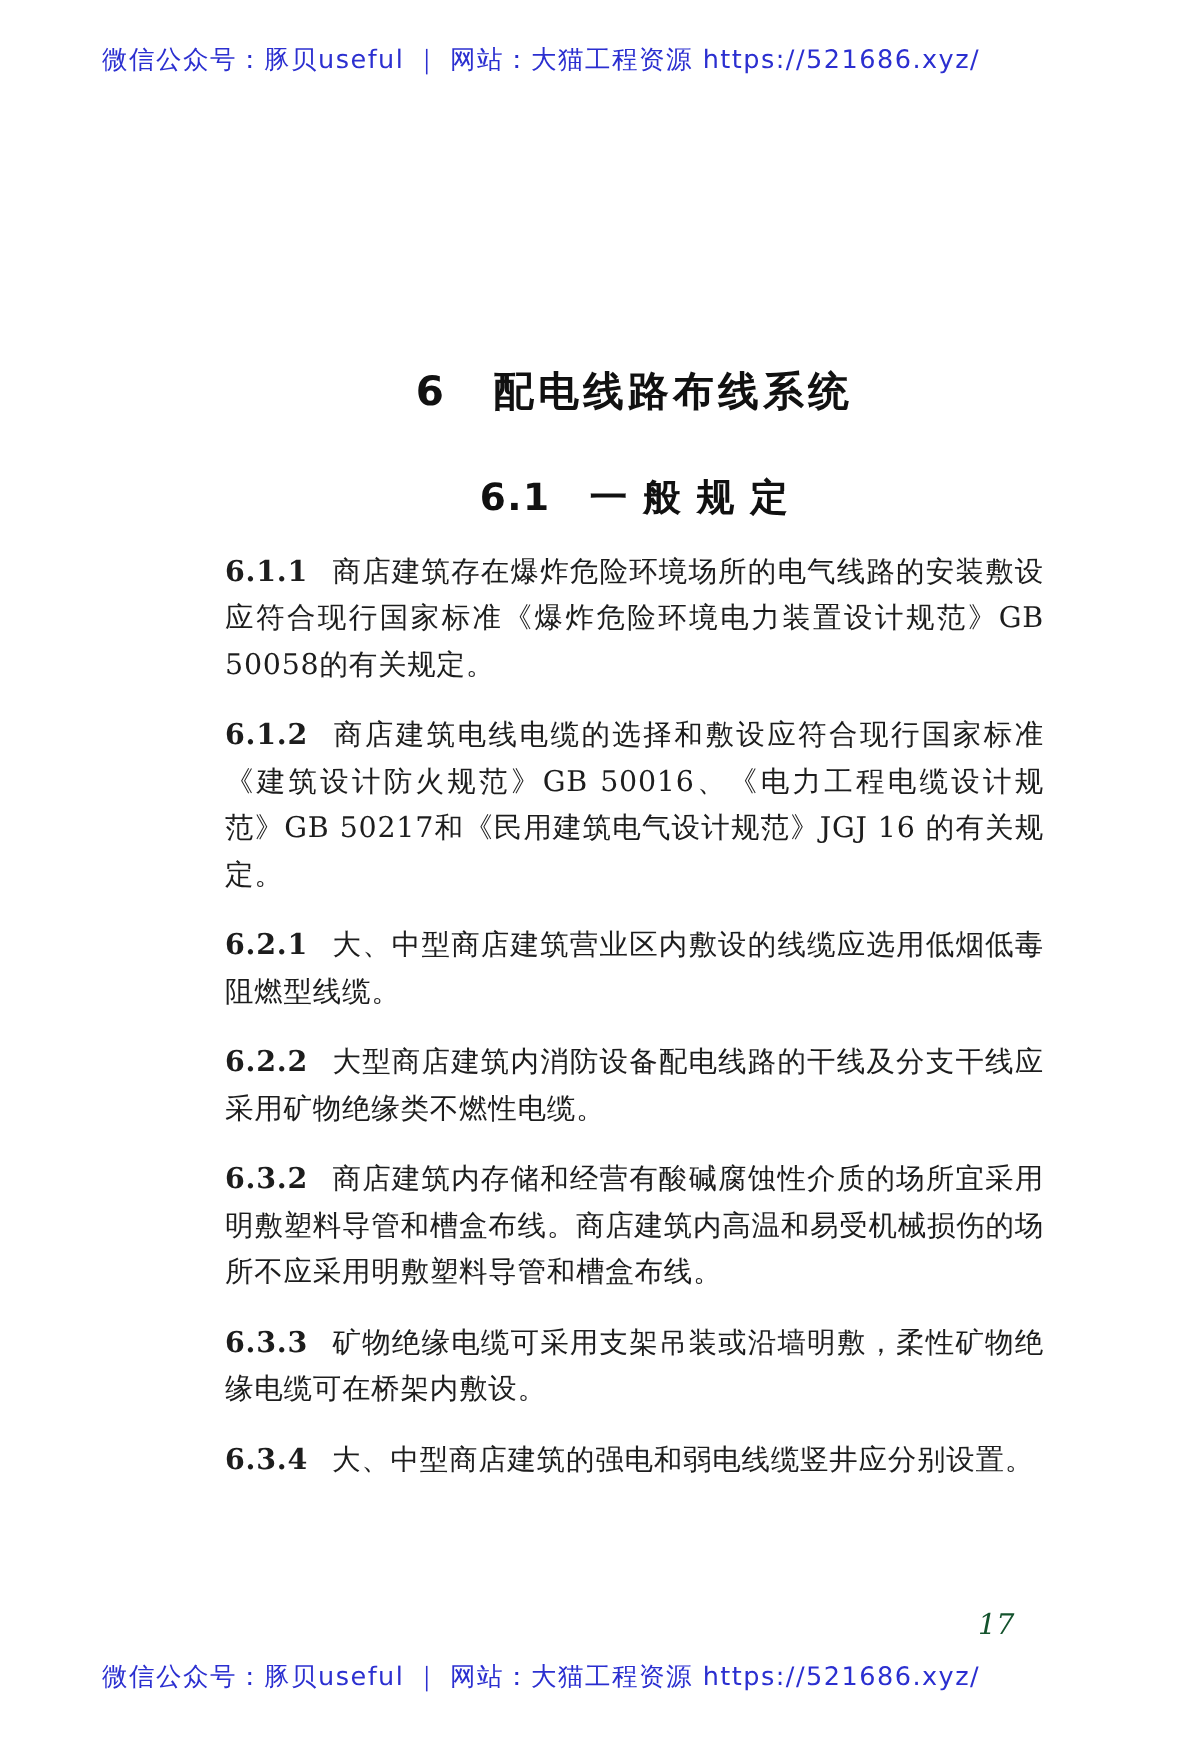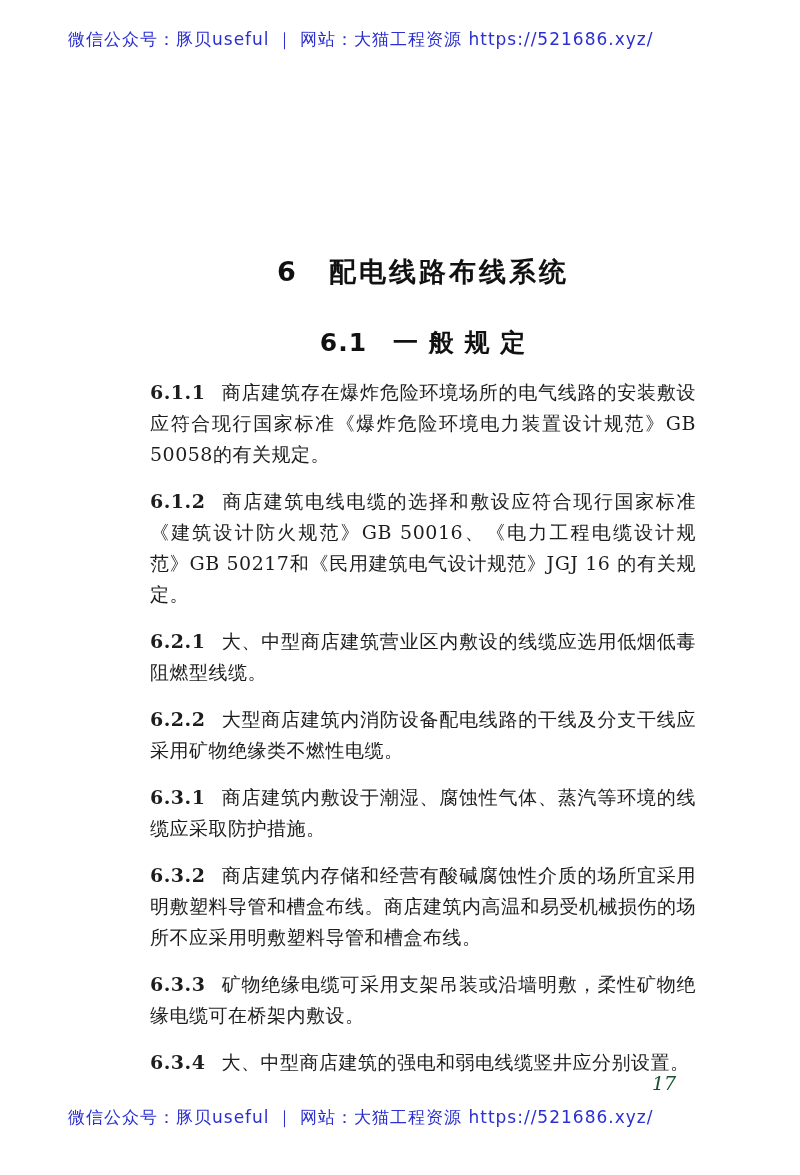--- a/index.html
+++ b/index.html
@@ -36,21 +36,21 @@
     left: 134px;
     top: 238px;
     width: 578px;
   }
   .chapter-title {
     font-family: "DejaVu Sans", sans-serif;
     font-weight: bold;
     font-size: 27px;
     letter-spacing: 3px;
     text-align: center;
-    margin: 16px 0 36px 0;
+    margin: 5px 0 36px 0;
     color: #111111;
   }
   .section-heading {
     font-family: "DejaVu Sans", sans-serif;
     font-weight: bold;
     font-size: 25px;
     letter-spacing: 1px;
     text-align: center;
     margin: 26px 0 18px 0;
     color: #111111;
@@ -102,23 +102,20 @@
 
     <p class="clause">
       <span class="num">6.2.1</span><span class="txt">大、中型商店建筑营业区内敷设的线缆应选用低烟低毒阻燃型线缆。</span>
     </p>
     <p class="clause">
       <span class="num">6.2.2</span><span class="txt">大型商店建筑内消防设备配电线路的干线及分支干线应采用矿物绝缘类不燃性电缆。</span>
     </p>
 
 
     <p class="clause">
-      <span class="num">6.3.1</span><span class="txt">商店建筑内敷设于潮湿、腐蚀性气体、蒸汽等环境的线缆应采取防护措施。</span>
-    </p>
-    <p class="clause">
       <span class="num">6.3.2</span><span class="txt">商店建筑内存储和经营有酸碱腐蚀性介质的场所宜采用明敷塑料导管和槽盒布线。商店建筑内高温和易受机械损伤的场所不应采用明敷塑料导管和槽盒布线。</span>
     </p>
     <p class="clause">
       <span class="num">6.3.3</span><span class="txt">矿物绝缘电缆可采用支架吊装或沿墙明敷，柔性矿物绝缘电缆可在桥架内敷设。</span>
     </p>
     <p class="clause">
       <span class="num">6.3.4</span><span class="txt">大、中型商店建筑的强电和弱电线缆竖井应分别设置。</span>
     </p>
 
   </div>

